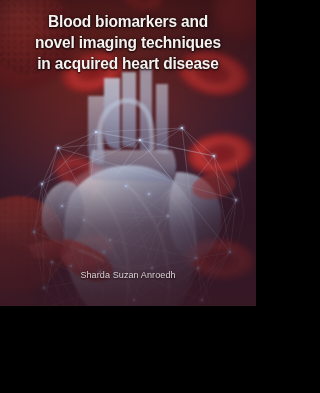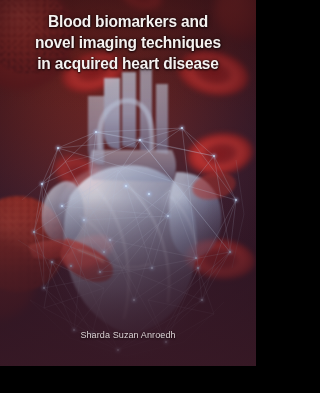--- a/index.html
+++ b/index.html
@@ -8,21 +8,21 @@
     padding: 0;
     background: #000;
   }
   body {
     font-family: "Liberation Sans", sans-serif;
   }
 
   .cover {
     position: relative;
     width: 256px;
-    height: 366px;
+    height: 306px;
     overflow: hidden;
     background: #3e2030;
   }
 
   
   .bg-base {
     position: absolute;
     inset: 0;
     background:
       radial-gradient(ellipse 120% 70% at 30% 12%, #7e2a22 0%, #5d2326 38%, #3f2030 70%, #34192a 100%);

